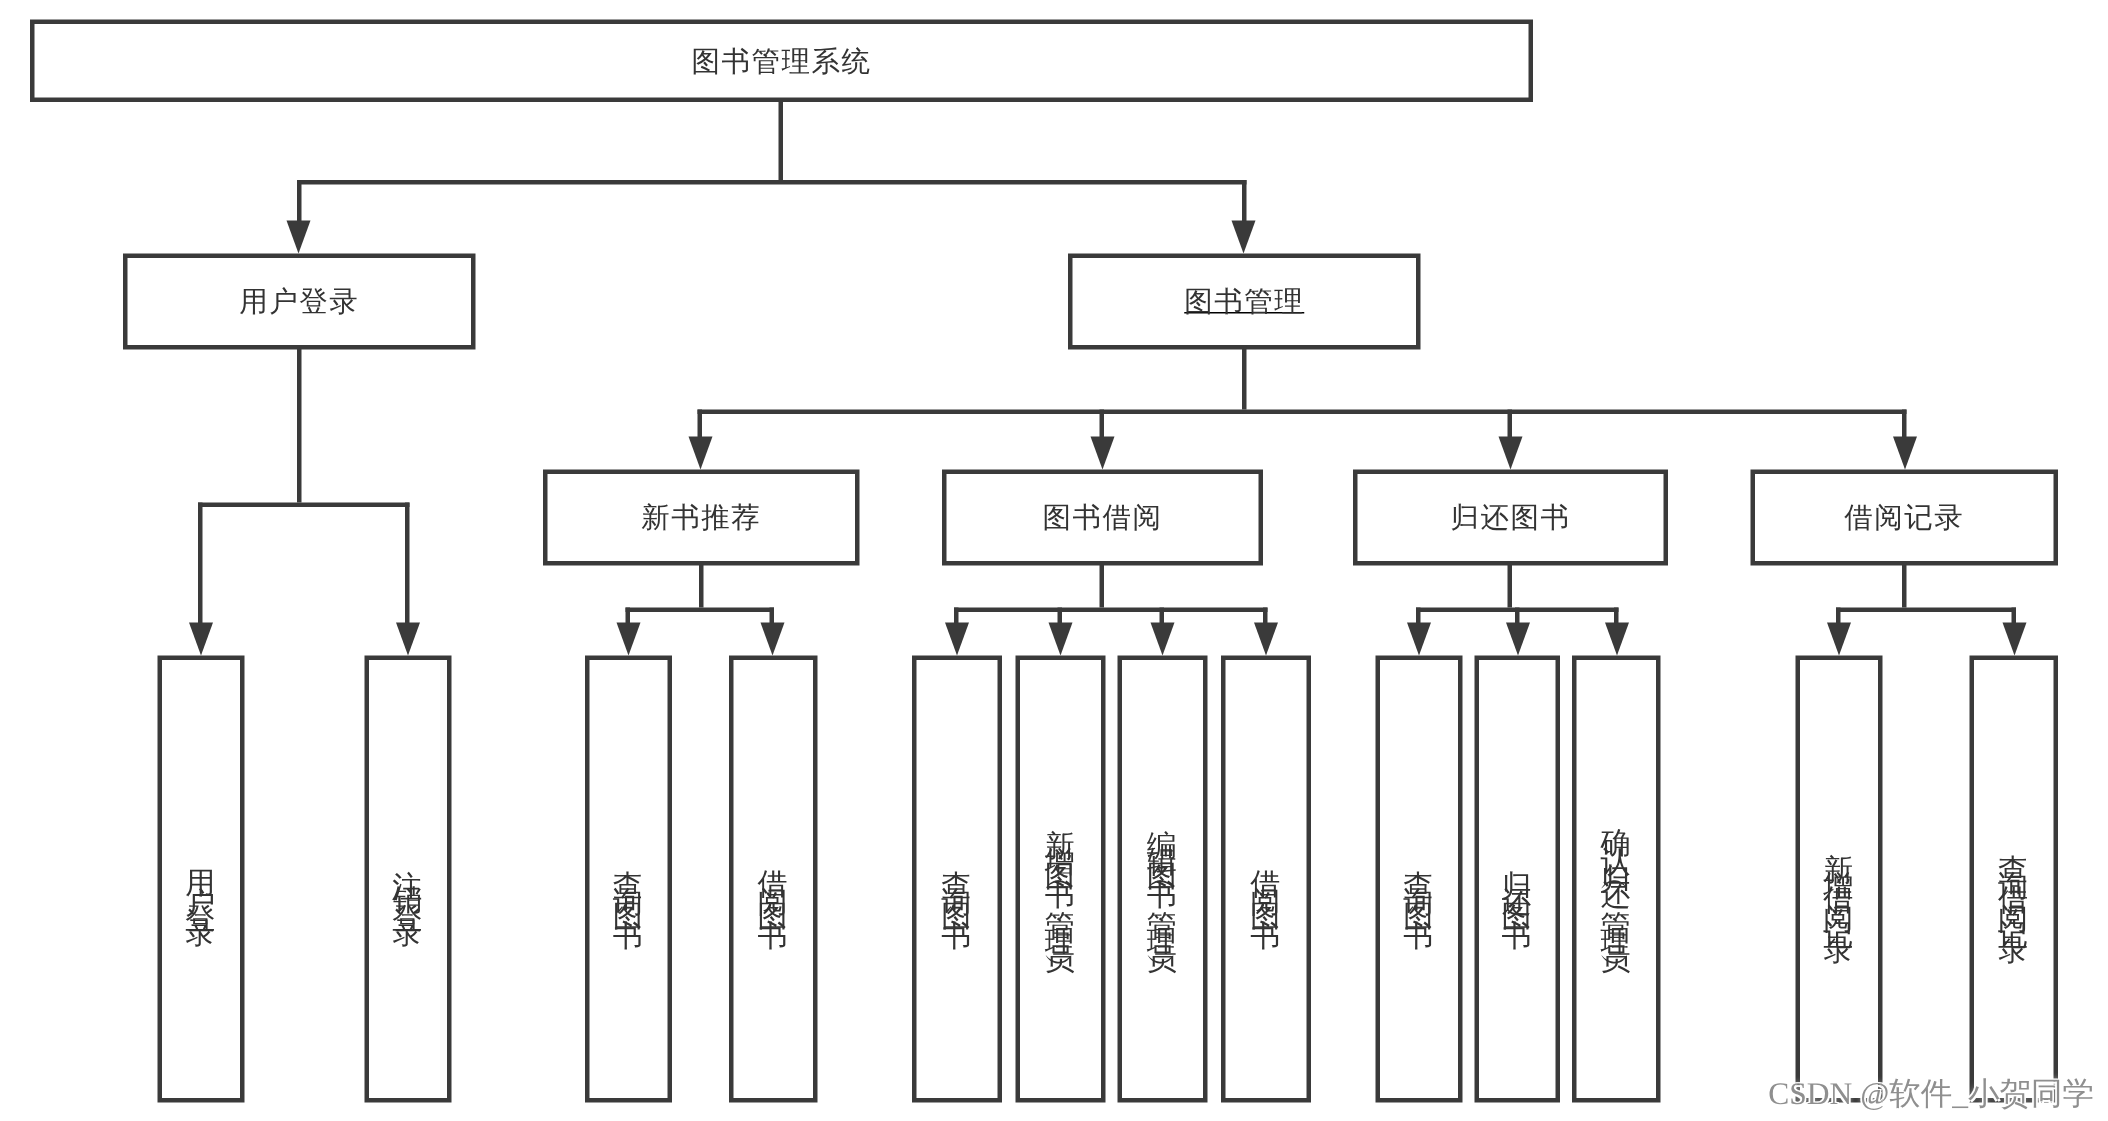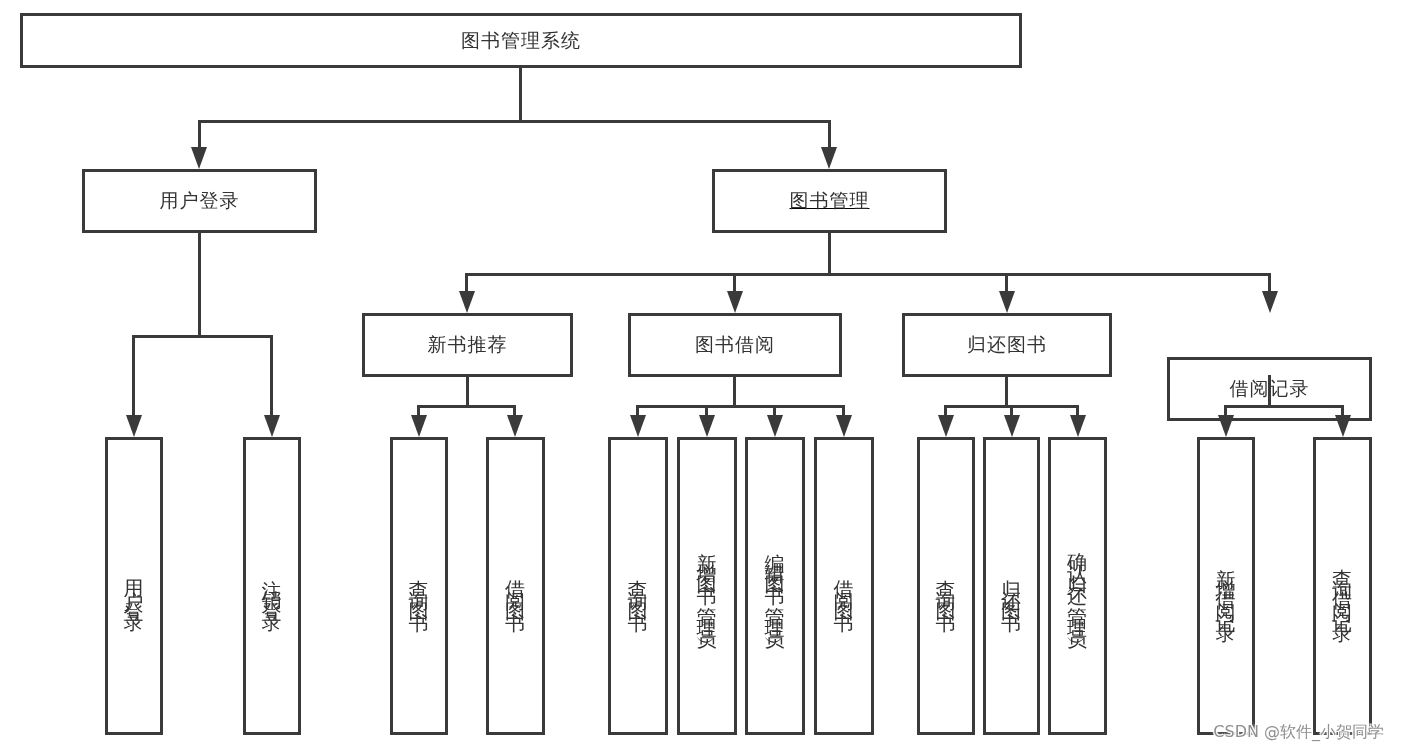--- a/index.html
+++ b/index.html
@@ -18,23 +18,24 @@
     writing-mode:vertical-rl; text-orientation:mixed;
     font-size:20px; color:#333333; letter-spacing:11px; line-height:1;
   }
   .line { position:absolute; background:#3a3a3a; }
   .arrow {
     position:absolute; width:0; height:0;
     border-left:8px solid transparent; border-right:8px solid transparent;
     border-top:22px solid #3a3a3a;
   }
   .watermark {
-    position:absolute; right:21px; bottom:4px; z-index:10;
-    font-size:16px; color:#8f8f8f; white-space:nowrap;
+    position:absolute; right:9px; bottom:4px; z-index:10;
+    font-size:21px; color:#8f8f8f; white-space:nowrap;
     text-shadow:-1px -1px 0 #fff, 1px -1px 0 #fff, -1px 1px 0 #fff, 1px 1px 0 #fff, 0 0 4px #fff;
+    font-family:Liberation Serif, serif;
   }
 </style>
 </head>
 <body>
 
 <div class="canvas">
 
   <div class="box" style="left:20px; top:13px; width:1002px; height:55px;">
     <span class="hlabel">图书管理系统</span>
   </div>
@@ -52,21 +53,21 @@
   </div>
 
   <div class="box" style="left:362px; top:313px; width:211px; height:64px;">
     <span class="hlabel">新书推荐</span>
   </div>
 
   <div class="box" style="left:902px; top:313px; width:210px; height:64px;">
     <span class="hlabel">归还图书</span>
   </div>
 
-  <div class="box" style="left:1167px; top:313px; width:205px; height:64px;margin-top:44px;">
+  <div class="box" style="left:1167px; top:313px; width:205px; height:64px;">
     <span class="hlabel">借阅记录</span>
   </div>
 
   <div class="box leaf" style="left:105px; top:437px; width:58px; height:298px;">
     <span class="vlabel">用户登录</span>
   </div>
   <div class="box leaf" style="left:243px; top:437px; width:58px; height:298px;">
     <span class="vlabel">注销登录</span>
   </div>
 

